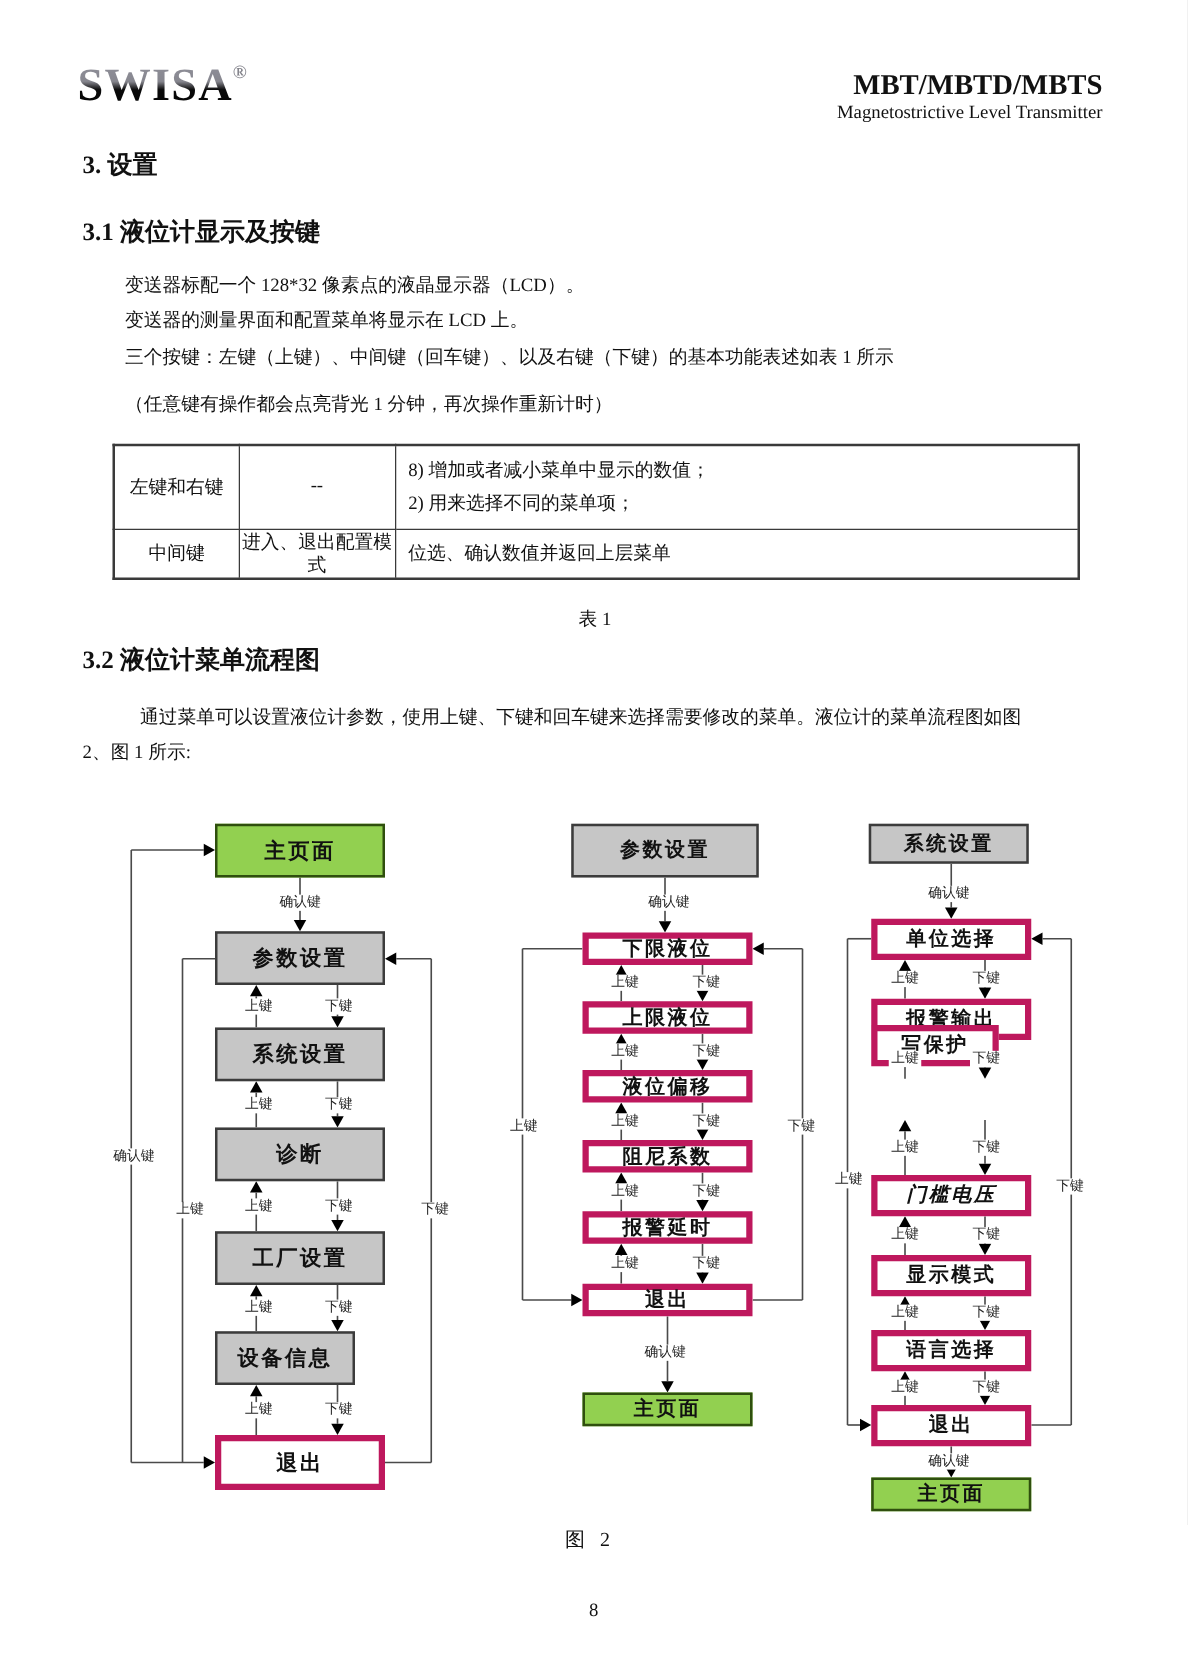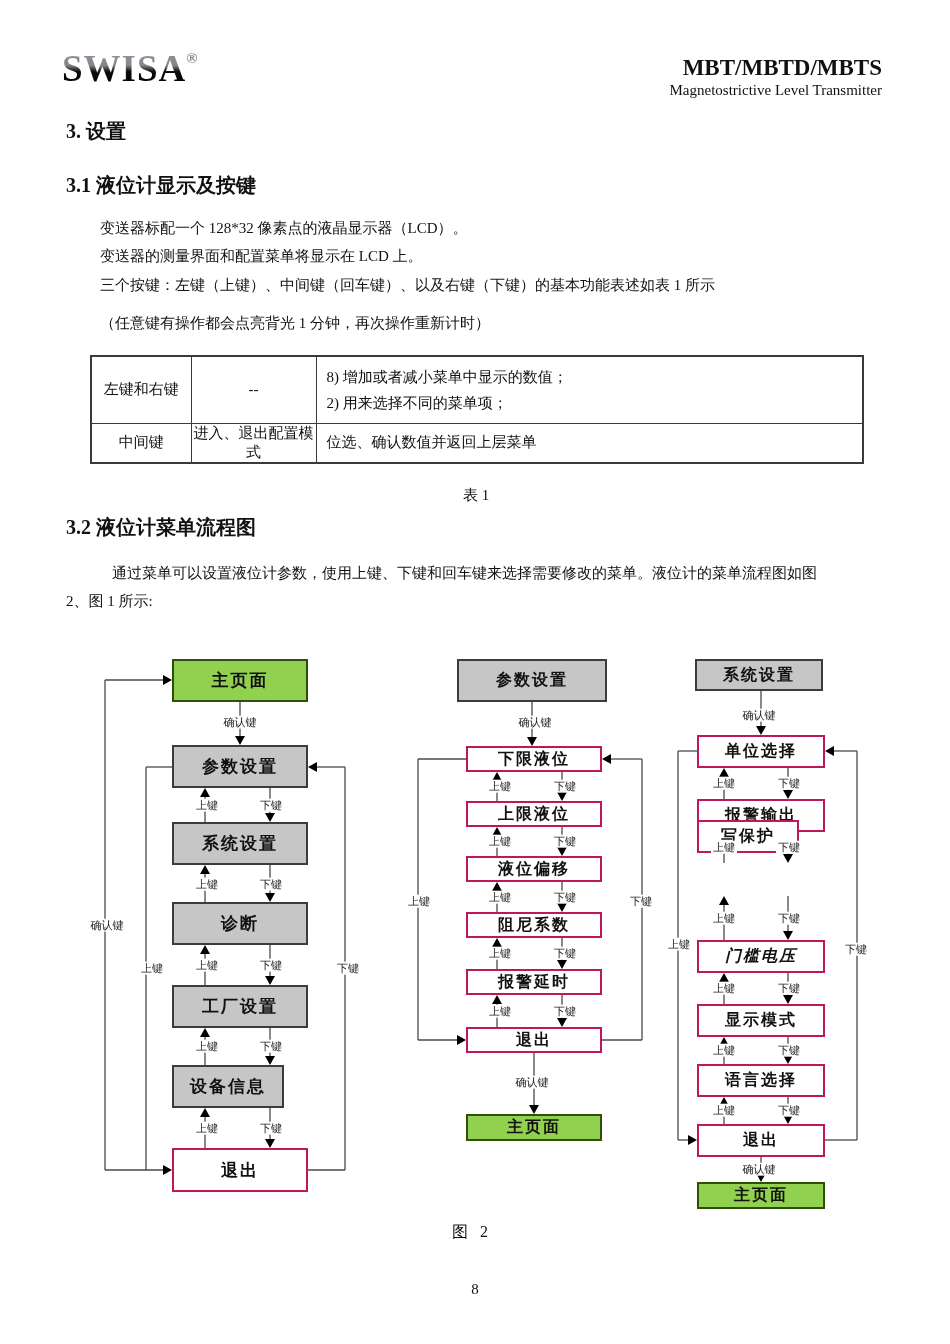--- a/index.html
+++ b/index.html
@@ -26,21 +26,21 @@
   table.t1{border:2px solid #3a3a3a;}
   .tcenter{text-align:center;}
   .cfg{padding:4px 6px 4px 10px !important;}
   .cfg div{line-height:1.75;}
   .caption{font-size:15px;text-align:center;}
   
   .fbox{position:absolute;display:flex;align-items:center;justify-content:center;
         font-weight:bold;letter-spacing:2px;z-index:2;box-sizing:border-box;background:#fff;}
   .fb-green{background:#92d050;border:2px solid #2f4f0e;}
   .fb-gray{background:#c6c6c6;border:2px solid #3c3c3c;}
-  .fb-white{background:#ffffff;border:2px solid #be185d;}
+  .fb-white{background:#ffffff;border:5px solid #be185d;}
   .fs17{font-size:17px;}
   .fs16{font-size:16px;}
   
   .fk{position:absolute;transform:translate(-50%,-50%);background:#ffffff;padding:0 2px;
       font-size:11px;color:#222;line-height:1.15;white-space:nowrap;z-index:3;}
   .fig-caption{font-size:16px;text-align:center;word-spacing:8px;}
   .pageno{font-family:"Liberation Serif","DejaVu Serif",serif;font-size:15px;text-align:center;width:100%;}
   svg.flow{position:absolute;left:0;top:0;z-index:1;}
   svg.flow line{stroke:#4a4a4a;stroke-width:1.3;}
   svg.flow polygon{fill:#000;}

